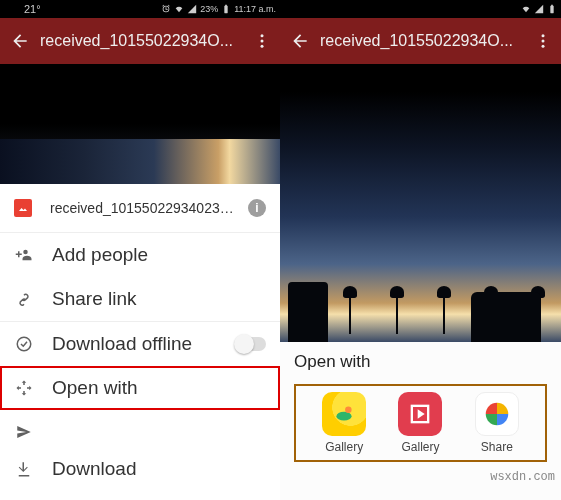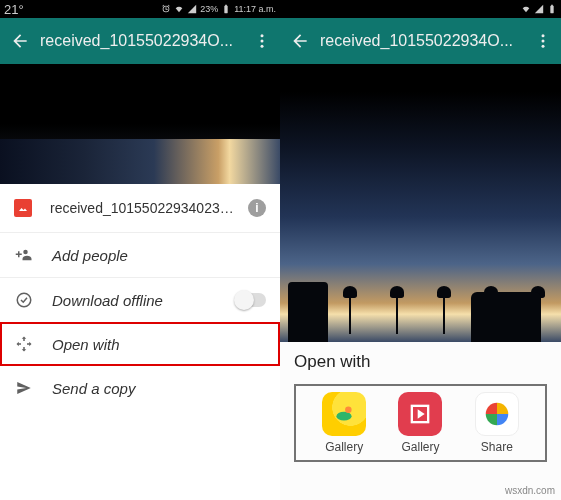--- a/index.html
+++ b/index.html
@@ -3,25 +3,25 @@
 <meta charset="utf-8">
 <style>
   * { box-sizing: border-box; margin: 0; padding: 0; }
   body { font-family: "Comic Sans MS", cursive, sans-serif; background: #fff; width: 561px; height: 500px; position: relative; }
   .wrap { display: flex; width: 561px; height: 500px; }
   .phone { width: 280px; height: 500px; background: #000; position: relative; overflow: hidden; }
   .phone.right { width: 281px; }
 
   
   .statusbar { height: 18px; background: #000; color: #ccc; display: flex; justify-content: flex-end; align-items: center; font-size: 9px; font-family: Arial, sans-serif; padding: 0 4px; gap: 3px; }
-  .statusbar .left { margin-right: auto; margin-left: 0; font-size: 13px; }
+  .statusbar .left { margin-right: auto; margin-left: 20px; font-size: 11px; }
   .statusbar svg { width: 10px; height: 10px; fill: #ccc; }
 
   
-  .appbar { height: 46px; background: #0f766e; display: flex; align-items: center; padding: 0 6px; }
+  .appbar { height: 46px; background: #7f1d1d; display: flex; align-items: center; padding: 0 6px; }
   .appbar .back { width: 28px; height: 28px; display: flex; align-items: center; justify-content: center; }
   .appbar .title { flex: 1; color: #eee; font-size: 16px; padding-left: 6px; overflow: hidden; white-space: nowrap; text-overflow: ellipsis; }
   .appbar .kebab { width: 24px; display: flex; align-items: center; justify-content: center; }
 
   
   .preview-l { height: 120px; background: linear-gradient(to bottom, #000 0%, #000 50%, #1a1f2a 100%); position: relative; }
   .preview-l::after { content:""; position:absolute; bottom:0; left:0; right:0; height:45px;
     background: linear-gradient(to right, #0a1020 0%, #1a2438 30%, #2b3a55 55%, #c99f66 78%, #f2d8a0 82%, #3a4a66 100%); }
 
   .preview-r { height: 278px; position: relative; overflow:hidden;
@@ -34,42 +34,42 @@
   .preview-r .palmrow span::before { content:""; position:absolute; top:-8px; left:-6px; width:14px; height:12px; background:#05070c; border-radius:50% 50% 20% 20%; }
 
   
   .sheet { background: #fff; height: 316px; display: flex; flex-direction: column; }
   .filerow { display: flex; align-items: center; height: 48px; padding: 0 14px; font-size: 14px; color: #333; }
   .filerow .thumb { width:18px; height:18px; background:#e94033; border-radius:2px; display:flex; align-items:center; justify-content:center; margin-right:18px; }
   .filerow .thumb svg { width:12px; height:12px; fill:#fff; }
   .filerow .fname { flex:1; overflow:hidden; white-space:nowrap; text-overflow:ellipsis; }
   .filerow .info { width:18px; height:18px; border-radius:50%; background:#9e9e9e; color:#fff; display:flex; align-items:center; justify-content:center; font-family:Arial,sans-serif; font-size:12px; font-weight:bold; margin-left:8px; }
   .divider { height:1px; background:#eee; }
-  .menuitem { display:flex; align-items:center; height:44px; padding: 0 14px; font-size:15px; color:#333;font-style:italic; }
+  .menuitem { display:flex; align-items:center; height:44px; padding: 0 14px; font-size:19px; color:#333; }
   .menuitem .mi-icon { width:20px; height:20px; margin-right:18px; display:flex; align-items:center; justify-content:center; color:#616161; }
   .menuitem .mi-icon svg { width:18px; height:18px; fill:#616161; }
   .menuitem .mi-label { flex:1; }
   .menuitem .toggle { width:30px; height:14px; background:#ddd; border-radius:8px; position:relative; }
   .menuitem .toggle::after { content:""; position:absolute; left:-2px; top:-3px; width:20px; height:20px; background:#f5f5f5; border-radius:50%; box-shadow:0 1px 2px rgba(0,0,0,.3); }
   .highlight { outline: 2px solid #d00; outline-offset:-2px; }
 
   
   .owsheet { background:#fcfcfc; height:158px; padding:10px 14px 0 14px; }
   .owtitle { font-size:17px; color:#222; margin-bottom:12px; }
-  .owapps { display:flex; gap:0; border:2px solid #737373; padding:6px 10px; justify-content:space-around; }
+  .owapps { display:flex; gap:0; border:2px solid #a16207; padding:6px 10px; justify-content:space-around; }
   .owapp { display:flex; flex-direction:column; align-items:center; width:80px; }
   .owapp .aicon { width:44px; height:44px; border-radius:10px; display:flex; align-items:center; justify-content:center; margin-bottom:4px; }
   .owapp .albl { font-size:12px; color:#444; }
   .ic-gallery { background: radial-gradient(circle at 65% 35%, #ffe23a 0%, #ffe23a 45%, #ffce00 46%, #ffce00 100%); }
   .ic-gallery svg { width:26px; height:26px; }
   .ic-inshot { background:#e13d4e; }
   .ic-inshot svg { width:28px; height:28px; fill:#fff; }
   .ic-photos { background:#fff; border:1px solid #eee; }
 
-  .watermark { position:absolute; bottom:4px; right:6px; font-size:10px; color:#888; font-family:Liberation Sans, sans-serif; }
+  .watermark { position:absolute; bottom:16px; right:6px; font-size:12px; color:#888; font-family:Liberation Mono, monospace; }
 </style>
 </head>
 <body>
 
 <div class="wrap">
 
   <div class="phone">
     <div class="statusbar">
       <span class="left">21°</span>
       <svg viewBox="0 0 24 24">
@@ -121,20 +121,28 @@
       <div class="menuitem">
         <div class="mi-icon">
           <svg viewBox="0 0 24 24">
               <circle cx="14" cy="8" r="3"></circle>
               <path d="M14 13c-3 0-6 1.5-6 4v2h12v-2c0-2.5-3-4-6-4zM4 10V7H2v3H-1v2h3v3h2v-3h3v-2H4z" transform="translate(2 0)"></path>
             </svg>
         </div>
         <div class="mi-label">Add people</div>
       </div>
 
+      <div class="menuitem">
+        <div class="mi-icon">
+          <svg viewBox="0 0 24 24">
+              <path d="M10 13a3 3 0 004 0l3-3a3 3 0 00-4-4l-1 1m2 6a3 3 0 00-4 0l-3 3a3 3 0 004 4l1-1" fill="none" stroke="#616161" stroke-width="2"></path>
+            </svg>
+        </div>
+        <div class="mi-label">Share link</div>
+      </div>
 
       <div class="divider"></div>
 
       <div class="menuitem">
         <div class="mi-icon">
           <svg viewBox="0 0 24 24">
               <circle cx="12" cy="12" r="9" fill="none" stroke="#616161" stroke-width="2"></circle>
               <path d="M8 12l3 3 5-6" fill="none" stroke="#616161" stroke-width="2"></path>
             </svg>
         </div>
@@ -150,23 +158,30 @@
         </div>
         <div class="mi-label">Open with</div>
       </div>
 
       <div class="menuitem">
         <div class="mi-icon">
           <svg viewBox="0 0 24 24">
               <path d="M3 20l18-8L3 4v6l12 2-12 2z"></path>
             </svg>
         </div>
-        <div class="mi-label">Send a copy</div>
-      </div>
-
+      </div>
+
+      <div class="menuitem" style="height:30px">
+        <div class="mi-icon">
+          <svg viewBox="0 0 24 24">
+              <path d="M12 3v10l4-4 1 1-6 6-6-6 1-1 4 4V3zM5 20h14v2H5z"></path>
+            </svg>
+        </div>
+        <div class="mi-label">Download</div>
+      </div>
     </div>
   </div>
 
   <div class="phone right">
     <div class="statusbar">
       <svg viewBox="0 0 24 24">
           <path d="M12 20l8-10a13 13 0 00-16 0z"></path>
         </svg>
       <svg viewBox="0 0 24 24">
           <path d="M2 22h20V2z"></path>

